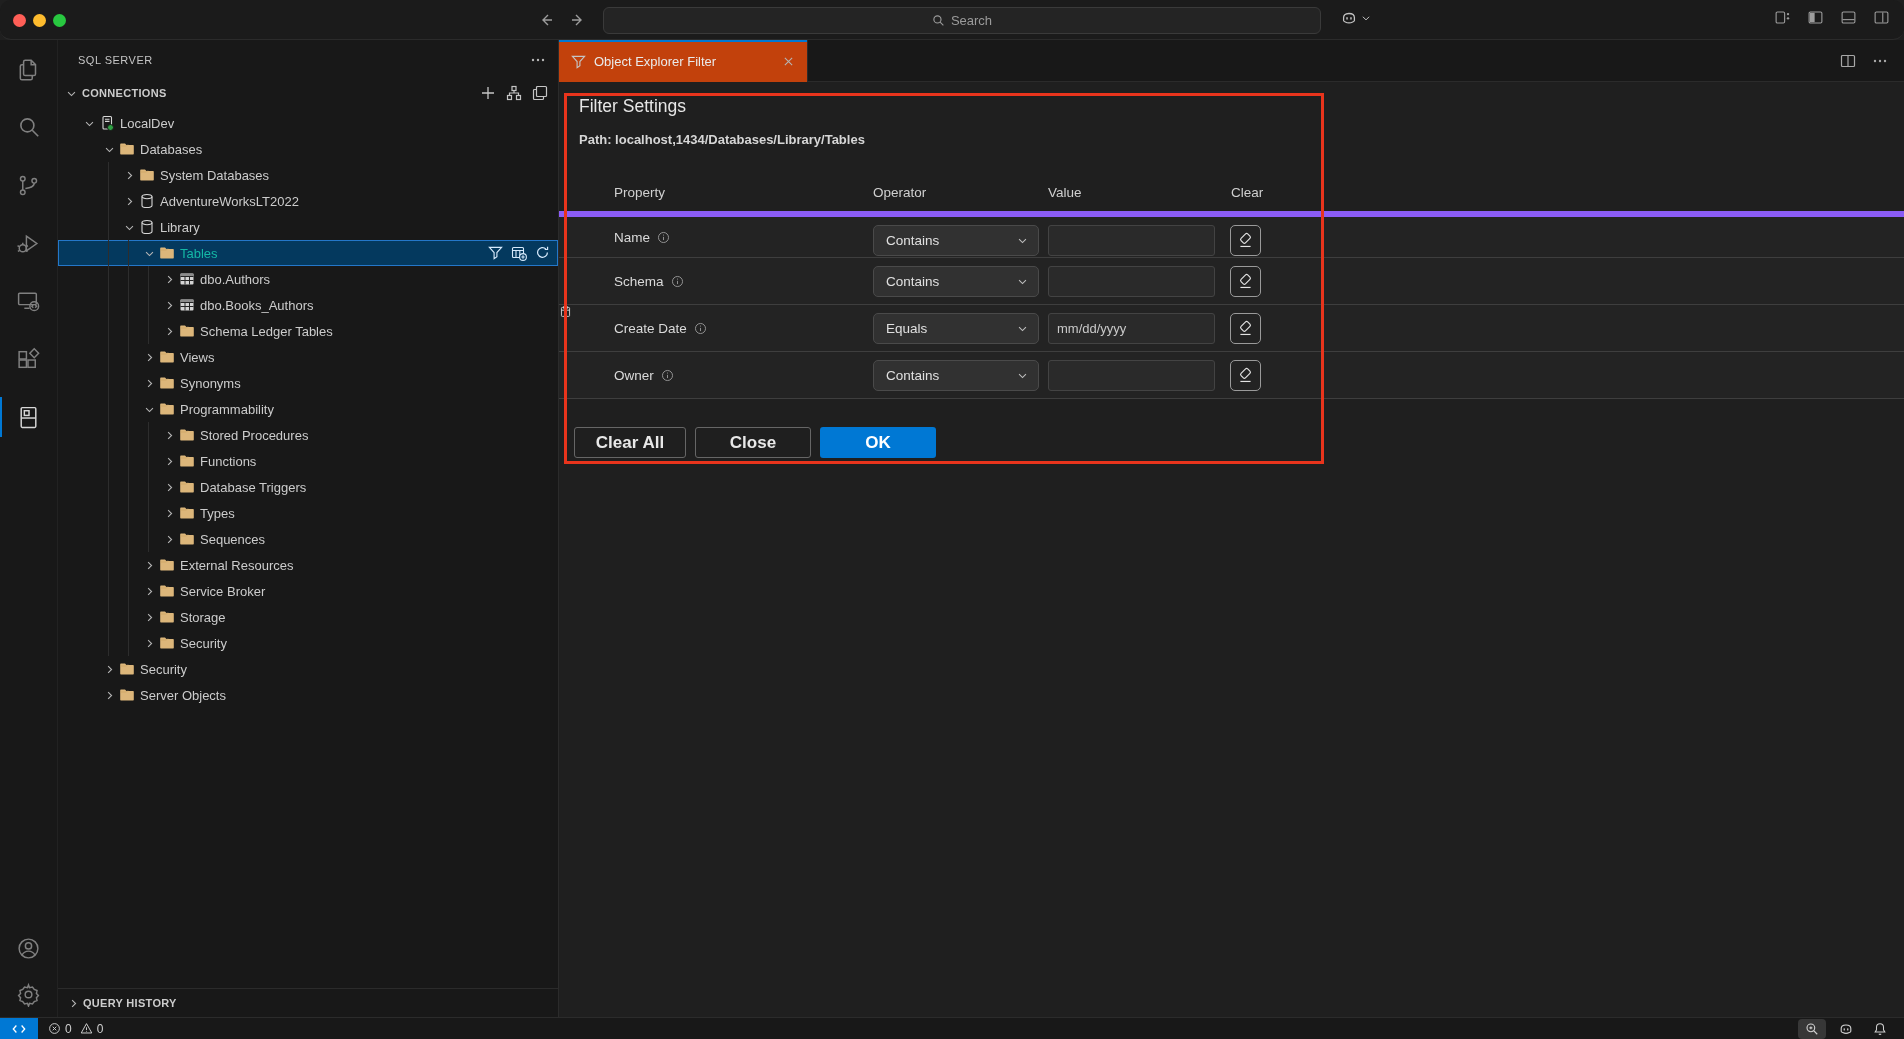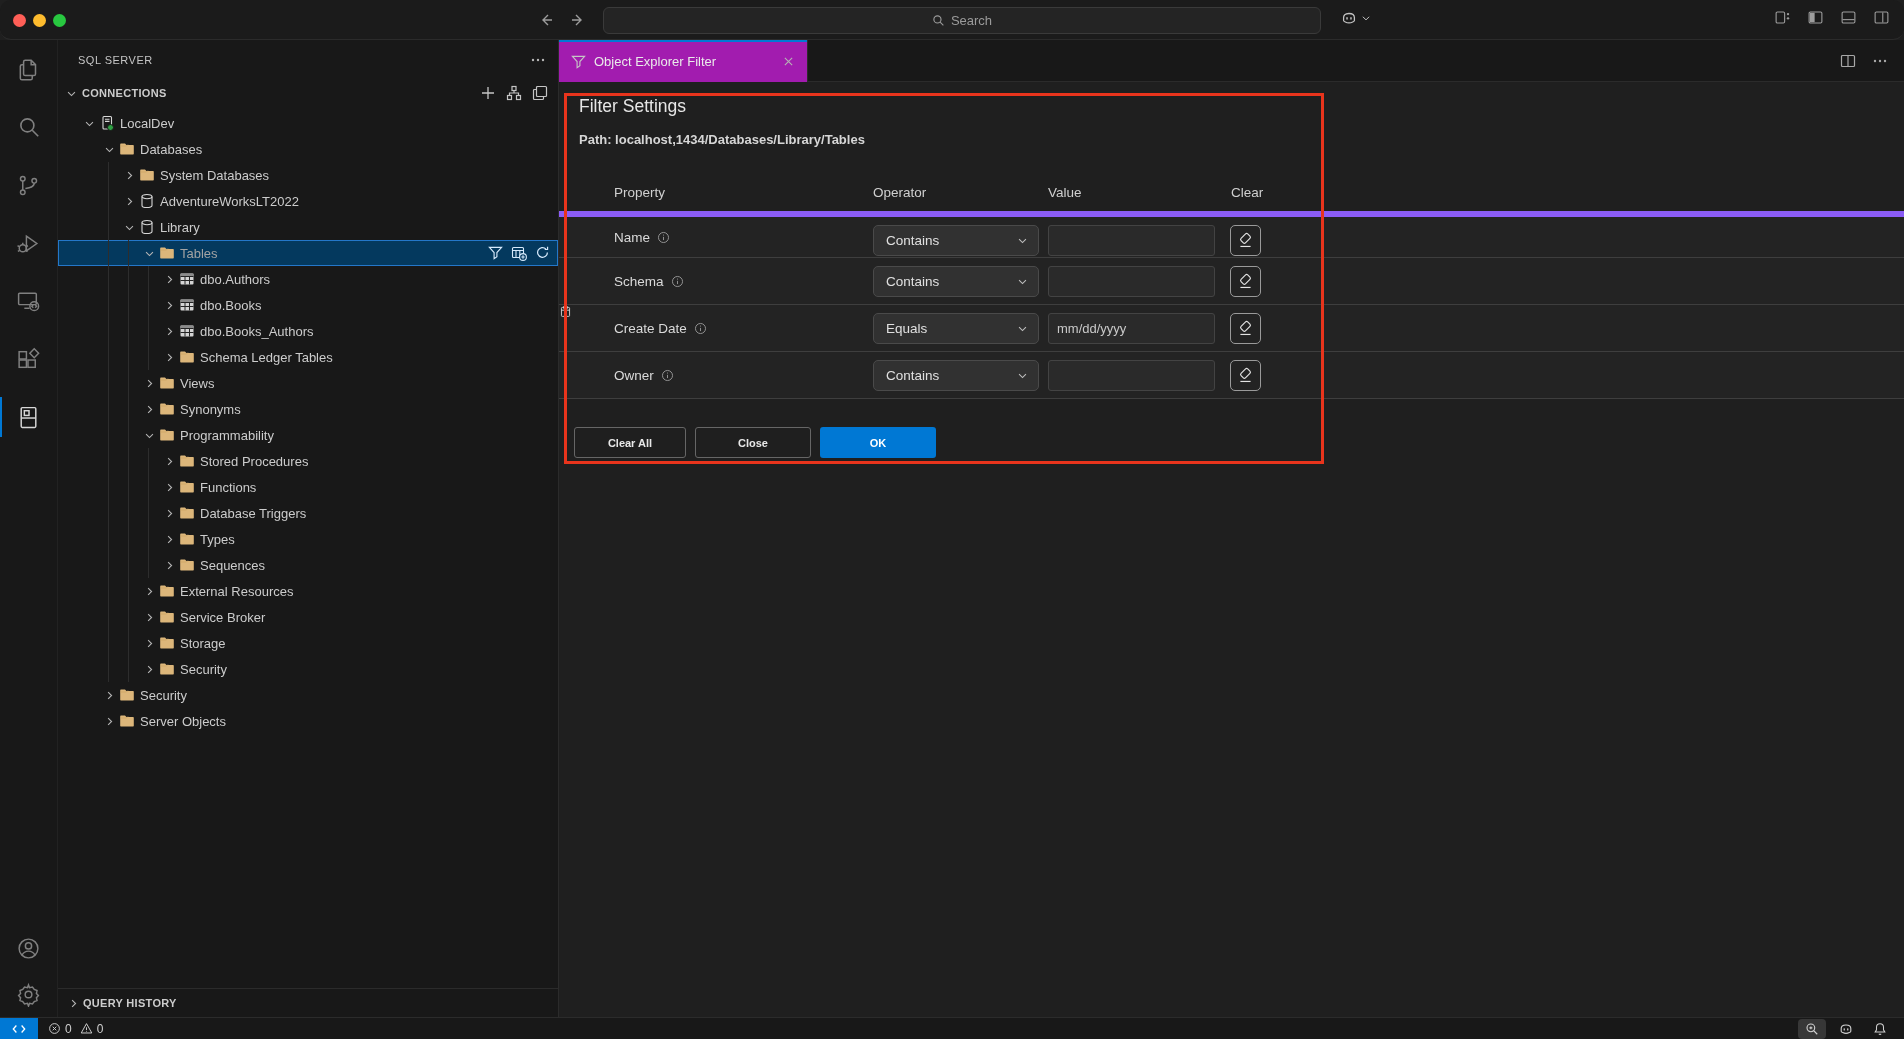--- a/index.html
+++ b/index.html
@@ -27,51 +27,51 @@
   #sidebar-header { height:40px; display:flex; align-items:center; padding:0 12px 0 20px; }
   #sidebar-title { font-size:11px; letter-spacing:.5px; color:#c5c5c5; }
   #sidebar-more { margin-left:auto; color:#b8b8b8; }
   #connections-row { height:26px; display:flex; align-items:center; padding:0 10px 0 4px; }
   #connections-label { font-size:11px; font-weight:700; letter-spacing:.3px; color:#cccccc; margin-left:2px; }
   .conn-actions { margin-left:auto; display:flex; gap:10px; color:#c5c5c5; }
   #tree { margin-top:4px; position:relative; }
   .tree-row { position:relative; height:26px; display:flex; align-items:center; font-size:13px; color:#cccccc; white-space:nowrap; }
   .tree-row .twisty { width:18px; display:flex; justify-content:center; color:#b5b5b5; flex:0 0 18px; }
   .tree-row .t-icon { width:18px; display:flex; justify-content:center; margin-right:4px; flex:0 0 18px; }
-  .tree-row.selected { background:#04395e; box-shadow:inset 0 0 0 1px #2477c9; color:#a3a3a3; }
+  .tree-row.selected { background:#04395e; box-shadow:inset 0 0 0 1px #2477c9; color:#14b8a6; }
   .row-actions { margin-left:auto; margin-right:8px; display:flex; gap:8px; color:#d6e9fb; }
   .guide { position:absolute; top:0; bottom:0; width:1px; background:#2d2d2d; }
   #query-history { position:absolute; left:0; right:0; bottom:0; height:29px; border-top:1px solid #2b2b2b; background:#181818; display:flex; align-items:center; padding-left:10px; gap:4px; }
   #query-history-label { font-size:11px; font-weight:700; letter-spacing:.3px; color:#cccccc; }
 
   
   #editor { flex:1; position:relative; background:#1f1f1f; border-left:1px solid #2b2b2b; }
   #tabbar { position:absolute; top:0; left:0; right:0; height:42px; background:#181818; border-bottom:1px solid #2b2b2b; display:flex; }
-  #tab { position:relative; width:249px; height:42px; background:#a21caf; border-right:1px solid #2b2b2b; display:flex; align-items:center; padding:12px 12px; gap:8px; }
+  #tab { position:relative; width:249px; height:42px; background:#c2410c; border-right:1px solid #2b2b2b; display:flex; align-items:center; padding:12px 12px; gap:8px; }
   #tab::before { content:""; position:absolute; top:0; left:0; right:0; height:2px; background:#0078d4; }
   #tab-label { font-size:13px; color:#eaeaea; flex:1; }
   #tab-close { color:#b5b5b5; }
   #tabbar-actions { margin-left:auto; display:flex; align-items:center; gap:16px; padding-right:16px; color:#a8a8a8; }
 
   #editor-body { position:absolute; top:42px; left:0; right:0; bottom:0; }
   #fs-title { position:absolute; left:20px; top:14px; font-size:17.5px; color:#e7e7e7; }
   #fs-path { position:absolute; left:20px; top:50px; font-size:13px; font-weight:700; color:#d6d6d6; }
   .col-head { position:absolute; top:92px; height:37px; display:flex; align-items:center; font-size:13.5px; color:#d0d0d0; }
   #filter-rows { position:absolute; left:0; right:0; top:129px; }
   .f-row { position:relative; height:47px; background:#232323; border-bottom:1px solid #3e3e3e; }
   .f-row:first-child { border-top:6px solid #8b5cf6; }
   .f-prop { position:absolute; left:55px; top:0; height:100%; display:flex; align-items:center; gap:7px; font-size:13.5px; color:#dadada; }
   .f-prop .info { color:#9d9d9d; display:flex; }
   .f-select { position:absolute; left:314px; top:8px; width:166px; height:31px; background:#313131; border:1px solid #4a4a4a; border-radius:5px; display:flex; align-items:center; padding:0 10px 0 12px; font-size:13.5px; color:#e0e0e0; }
   .f-select .chev { margin-left:auto; color:#bdbdbd; display:flex; }
   .f-input { position:absolute; left:489px; top:8px; width:167px; height:31px; background:#2a2a2a; border:1px solid #434343; border-radius:3px; color:#cccccc; font-size:13px; padding:0 8px; font-family:"Liberation Sans","DejaVu Sans",sans-serif; }
   .f-input::placeholder { color:#c9c9c9; }
   .f-clear { position:absolute; left:671px; top:8px; width:31px; height:31px; background:transparent; border:1px solid #9a9a9a; border-radius:5px; color:#e3e3e3; display:flex; align-items:center; justify-content:center; }
   #fs-buttons { position:absolute; left:15px; top:345px; display:flex; gap:9px; }
-  .fs-btn { height:31px; border-radius:3px; font-size:11px; font-weight:700; display:flex; align-items:center; justify-content:center; font-family:inherit; }
+  .fs-btn { height:31px; border-radius:3px; font-size:17px; font-weight:700; display:flex; align-items:center; justify-content:center; font-family:inherit; }
   #btn-clear-all { width:112px; background:transparent; border:1px solid #666; color:#e8e8e8; }
   #btn-close { width:116px; background:transparent; border:1px solid #666; color:#e8e8e8; }
   #btn-ok { width:116px; border:none; color:#ffffff; }
   #annotation { position:absolute; left:5px; top:11px; width:760px; height:371px; border:3px solid #e8341c; pointer-events:none; z-index:5; }
 
   
   #statusbar { position:absolute; left:0; right:0; bottom:0; height:22px; background:#181818; border-top:1px solid #2b2b2b; display:flex; align-items:center; font-size:12px; color:#cfcfcf; }
   #remote-indicator { width:38px; height:22px; background:#0078d4; color:#fff; display:flex; align-items:center; justify-content:center; }
   #problems { display:flex; align-items:center; gap:4px; margin-left:10px; }
   #status-right { margin-left:auto; display:flex; align-items:center; gap:6px; padding-right:10px; color:#cfcfcf; }
@@ -418,38 +418,20 @@
                 <path d="M6 3l5 5-5 5"></path>
               </svg>
             </span>
             <span class="t-icon">
               <svg width="16" height="16" viewBox="0 0 16 16">
                 <rect x="1.5" y="2.5" width="13" height="11" rx="1" fill="#d4d4d4"></rect>
                 <rect x="1.5" y="2.5" width="13" height="3" fill="#8b8b8b"></rect>
                 <path d="M1.5 5.5h13M1.5 9.5h13M6 5.5v8M10.5 5.5v8" stroke="#242424" stroke-width="1"></path>
               </svg>
             </span>
-            <span>dbo.Books</span>
-          </div>
-          <div class="tree-row" style="padding-left: 102px;">
-            <span class="guide" style="left: 50px;"></span>
-            <span class="guide" style="left: 70px;"></span>
-            <span class="guide" style="left: 90px;"></span>
-            <span class="twisty">
-              <svg width="11" height="11" viewBox="0 0 16 16" fill="none" stroke="currentColor" stroke-width="1.6">
-                <path d="M6 3l5 5-5 5"></path>
-              </svg>
-            </span>
-            <span class="t-icon">
-              <svg width="16" height="16" viewBox="0 0 16 16">
-                <rect x="1.5" y="2.5" width="13" height="11" rx="1" fill="#d4d4d4"></rect>
-                <rect x="1.5" y="2.5" width="13" height="3" fill="#8b8b8b"></rect>
-                <path d="M1.5 5.5h13M1.5 9.5h13M6 5.5v8M10.5 5.5v8" stroke="#242424" stroke-width="1"></path>
-              </svg>
-            </span>
             <span>dbo.Books_Authors</span>
           </div>
           <div class="tree-row" style="padding-left: 102px;">
             <span class="guide" style="left: 50px;"></span>
             <span class="guide" style="left: 70px;"></span>
             <span class="guide" style="left: 90px;"></span>
             <span class="twisty">
               <svg width="11" height="11" viewBox="0 0 16 16" fill="none" stroke="currentColor" stroke-width="1.6">
                 <path d="M6 3l5 5-5 5"></path>
               </svg>

